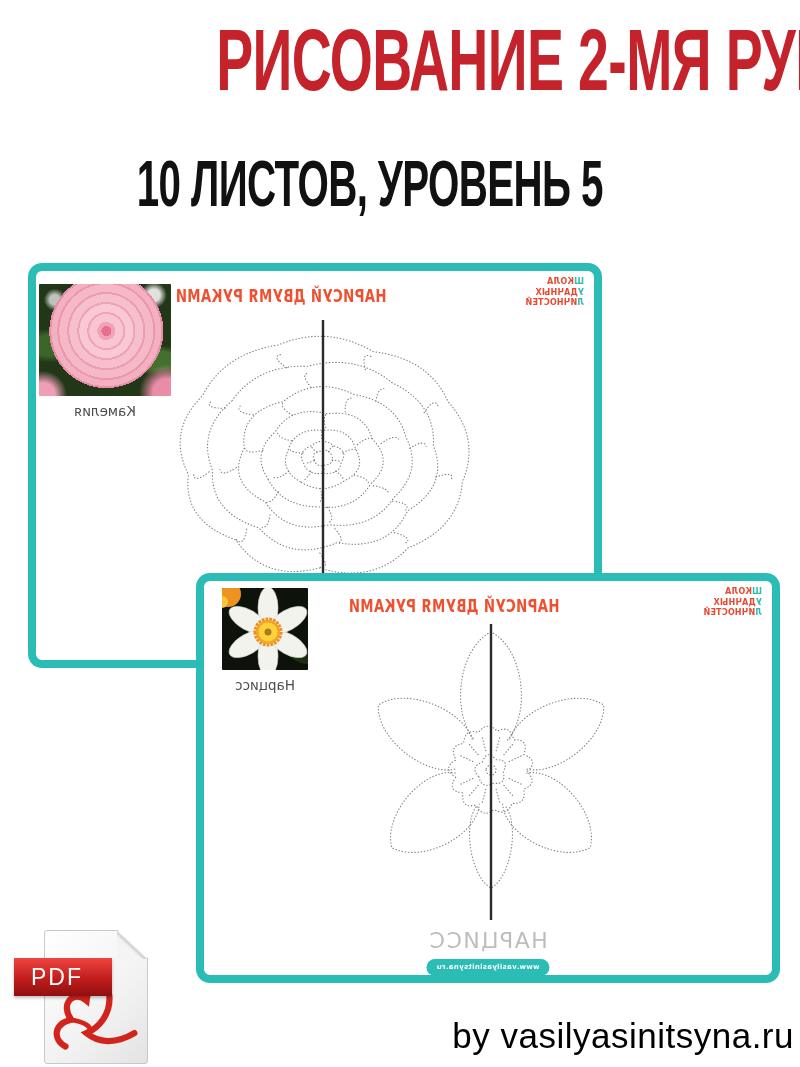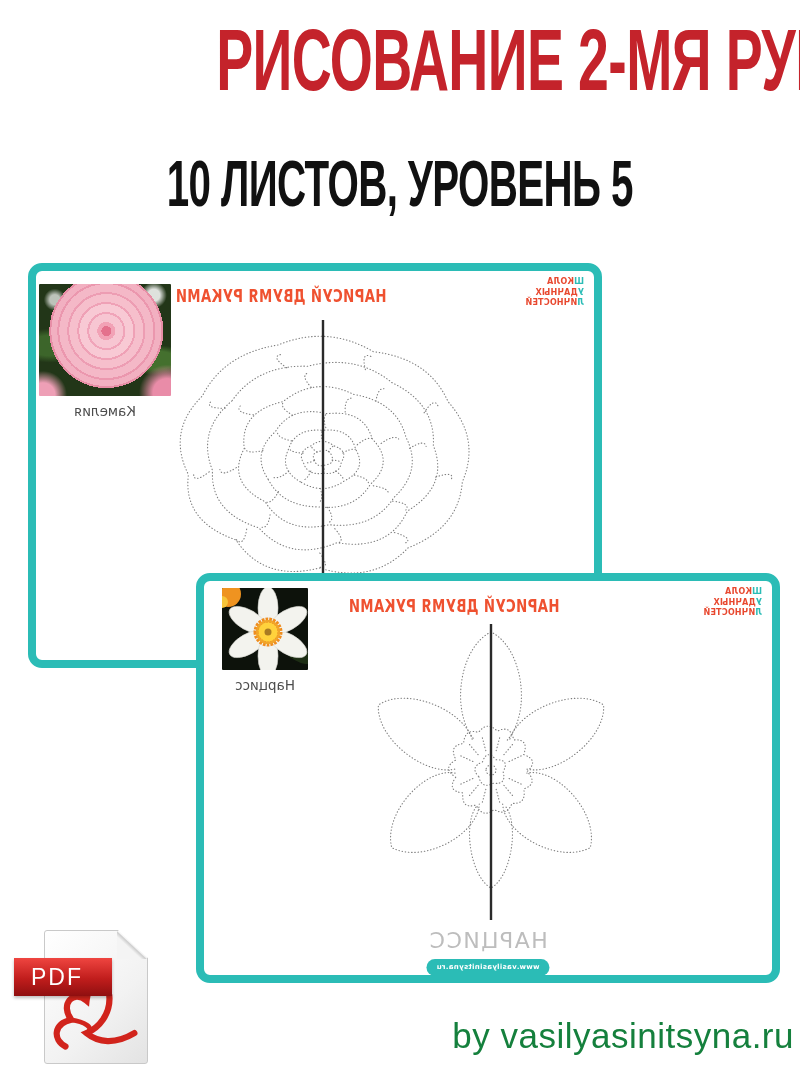--- a/index.html
+++ b/index.html
@@ -13,21 +13,21 @@
     position:relative;width:800px;height:1067px;background:#fff;
     overflow:hidden;font-family:"Liberation Sans",sans-serif;
   }
   
   .title-wrap{position:absolute;top:16px;left:0;width:100%;text-align:center;}
   .main-title{
     display:inline-block;font-weight:bold;font-size:88px;line-height:1;
     color:var(--header-red);white-space:nowrap;
     transform:scaleX(0.63);transform-origin:center;letter-spacing:-1px;
   }
-  .subtitle-wrap{position:absolute;top:152px;left:0;width:100%;text-align:center;}
+  .subtitle-wrap{position:absolute;top:152px;left:0;width:100%;text-align:left;}
   .subtitle{
     display:inline-block;font-weight:bold;font-size:64px;line-height:1;color:#111;
     white-space:nowrap;transform:scaleX(0.63);transform-origin:center;letter-spacing:-1px;
   }
   
   .sheet{position:absolute;background:#fff;border:8px solid var(--teal);border-radius:14px;}
   #sheet-camellia{left:28px;top:263px;width:558px;height:389px;}
   #sheet-narcissus{left:196px;top:573px;width:568px;height:394px;}
   .sheet-inner{position:absolute;inset:0;transform:scaleX(-1);} 
   .ws-logo{position:absolute;left:10px;top:6px;font-size:8px;font-weight:bold;line-height:10.5px;
@@ -90,21 +90,21 @@
     clip-path:polygon(0 0,100% 100%,0 100%);
   }
   .pdf-banner{
     position:absolute;left:0;top:34px;width:98px;height:38px;
     background:linear-gradient(#ef4540 0%,#c01d1c 55%,#8f0f10 100%);
     display:flex;align-items:center;box-shadow:0 2px 3px rgba(0,0,0,.25);
   }
   .pdf-banner span{color:#fff;font-weight:normal;font-size:23px;letter-spacing:2px;padding-left:17px;}
   .pdf-swirl{position:absolute;left:36px;top:46px;width:96px;height:88px;}
   
-  .credit{position:absolute;right:6px;top:1016px;font-size:35px;color:#15803d;letter-spacing:.5px;}
+  .credit{position:absolute;right:6px;top:1016px;font-size:35px;color:#000000;letter-spacing:.5px;}
 </style>
 </head>
 <body>
 
 <div class="poster">
 
   <div class="title-wrap">
     <div class="main-title">РИСОВАНИЕ 2-МЯ РУКАМИ</div>
   </div>
   <div class="subtitle-wrap">

